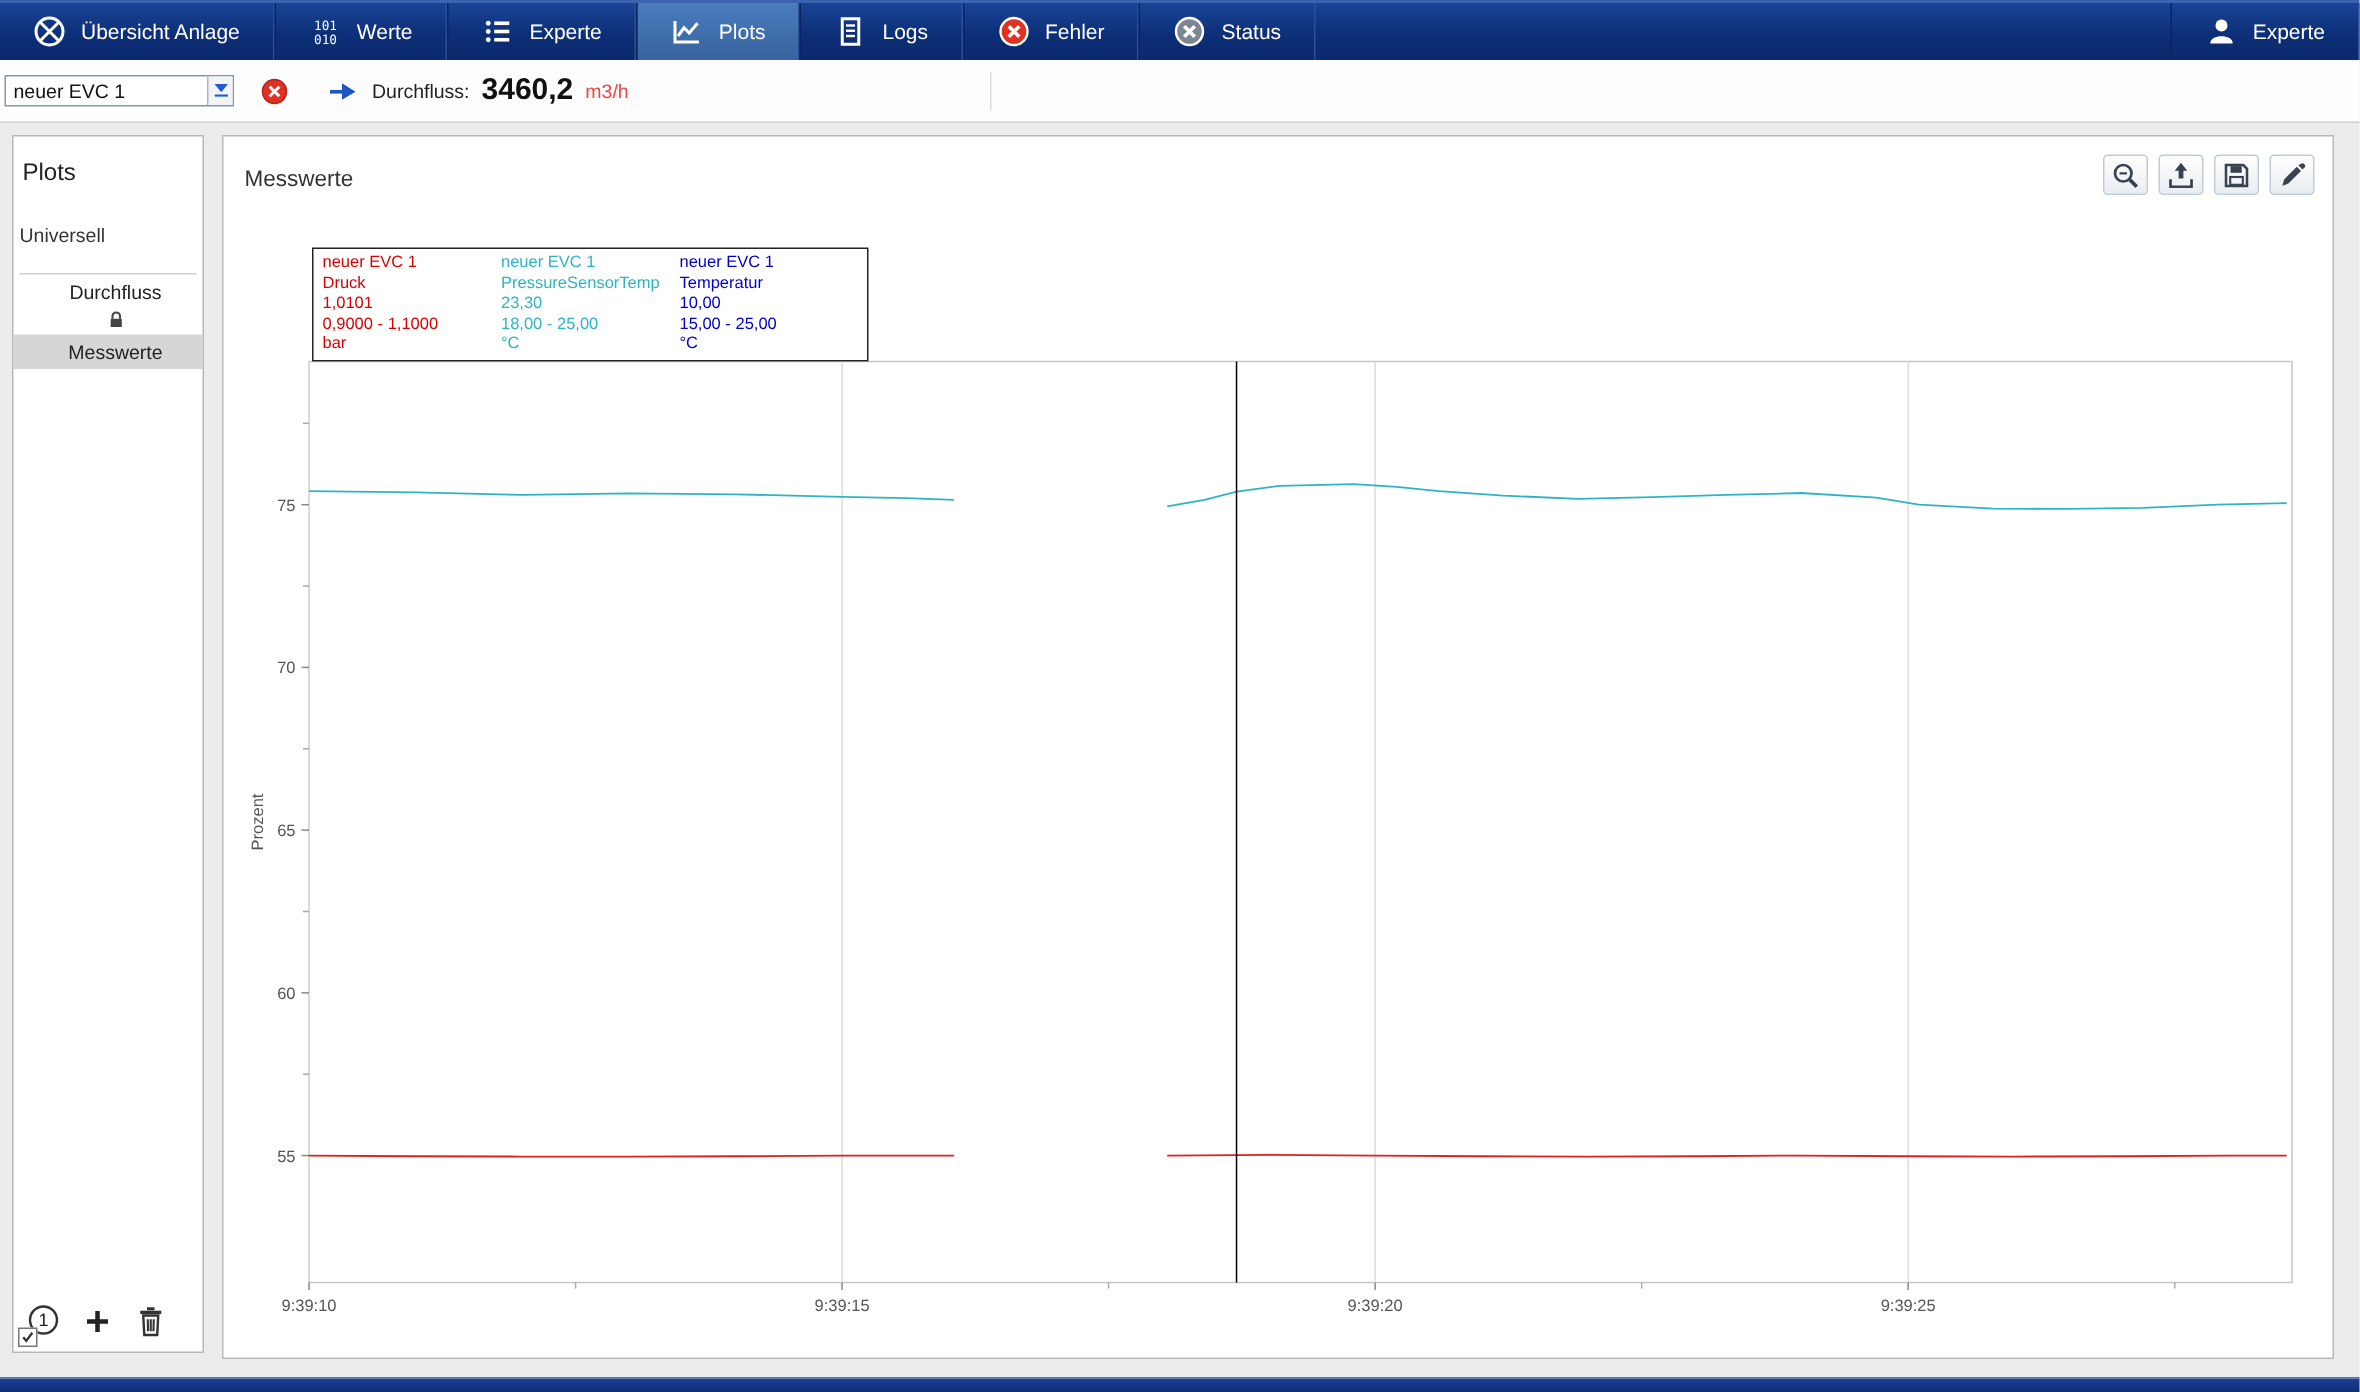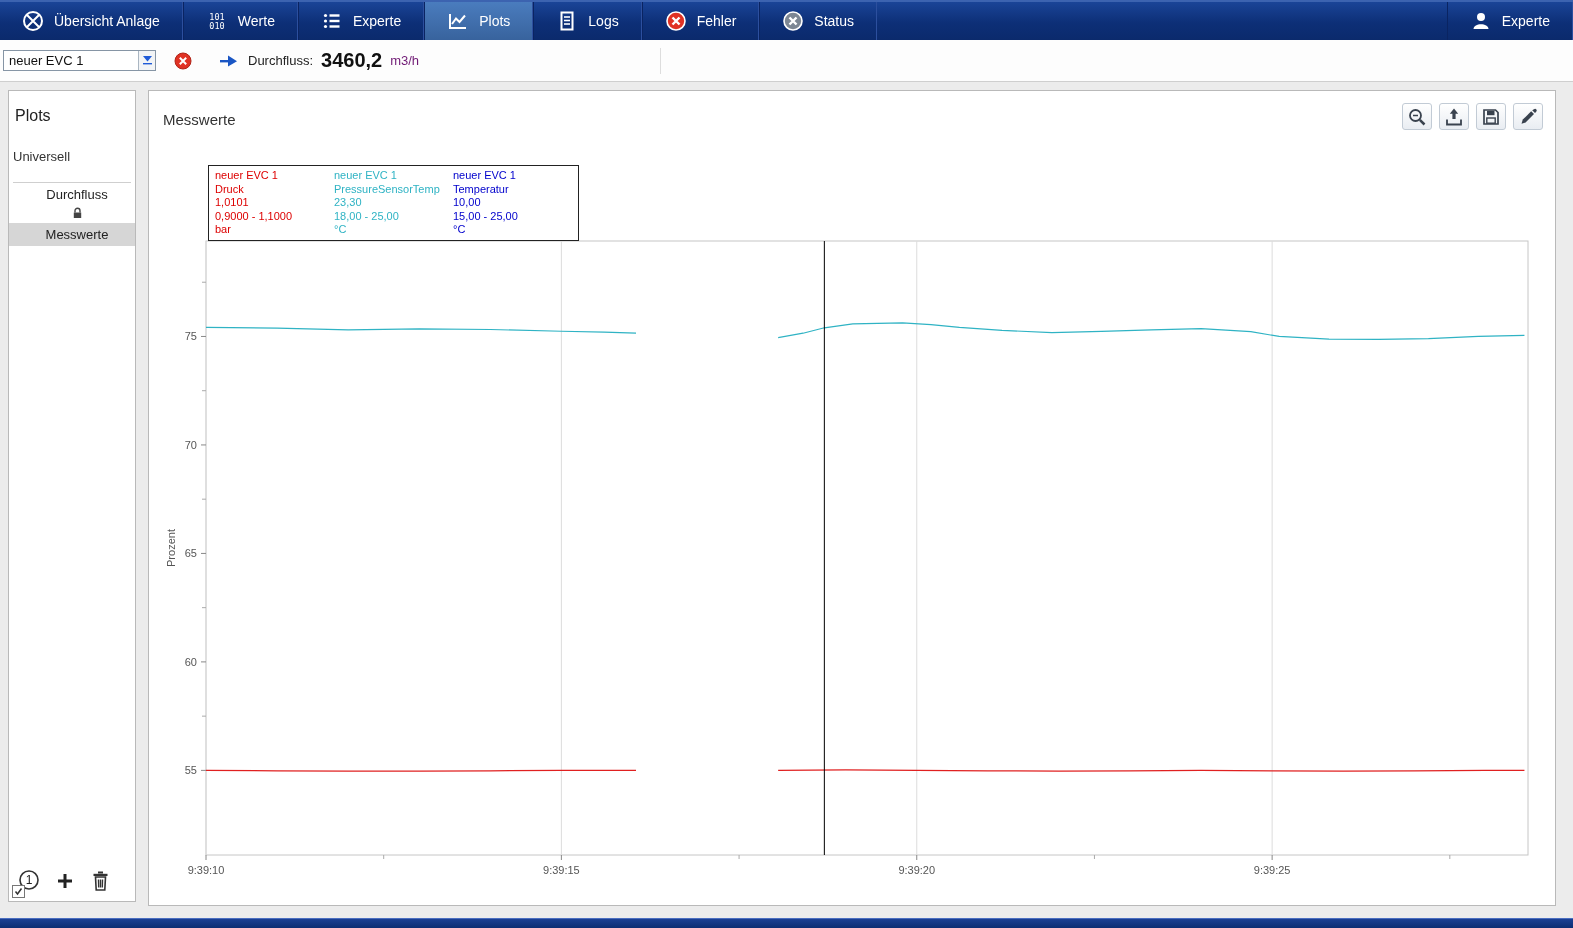--- a/index.html
+++ b/index.html
@@ -22,21 +22,21 @@
            border-bottom:1px solid #cfcfcf;display:flex;align-items:center;}
   .combobox{margin-left:3px;width:153px;height:21px;border:1px solid #8695a5;background:#fff;
             display:flex;align-items:center;font-size:13px;cursor:pointer;}
   .combo-text{flex:1;padding-left:5px;color:#111;}
   .combo-btn{width:17px;height:100%;display:flex;align-items:center;justify-content:center;
              border-left:1px solid #aab6c2;background:#f2f4f6;}
   .err-icon{margin-left:18px;display:flex;}
   .flow-arrow{margin-left:28px;display:flex;}
   .flow-label{margin-left:10px;font-size:13px;color:#222;}
   .flow-value{margin-left:8px;font-size:20px;font-weight:bold;color:#111;}
-  .flow-unit{margin-left:8px;font-size:13px;color:#701a75;}
+  .flow-unit{margin-left:8px;font-size:13px;color:#ef4444;}
   .toolbar-sep{position:absolute;left:660px;top:8px;height:26px;width:1px;background:#ddd;}
 
   
   .sidebar{position:absolute;left:8px;top:90px;width:128px;height:812px;background:#fff;border:1px solid #b9b9b9;}
   .sidebar-title{font-size:16px;color:#222;padding:16px 0 0 6px;}
   .sidebar-group{font-size:13px;color:#333;margin:24px 4px 0 4px;padding-bottom:18px;border-bottom:1px solid #cfcfcf;}
   .side-item{font-size:13px;color:#222;padding:4px 4px 4px 14px;display:flex;align-items:center;gap:5px;cursor:pointer;flex-direction:column;}
   .side-item.selected{background:#d6d6d6;}
   .sidebar-footer{position:absolute;left:8px;bottom:8px;display:flex;align-items:center;gap:14px;}
   .icon-btn{background:none;border:none;position:relative;cursor:pointer;

